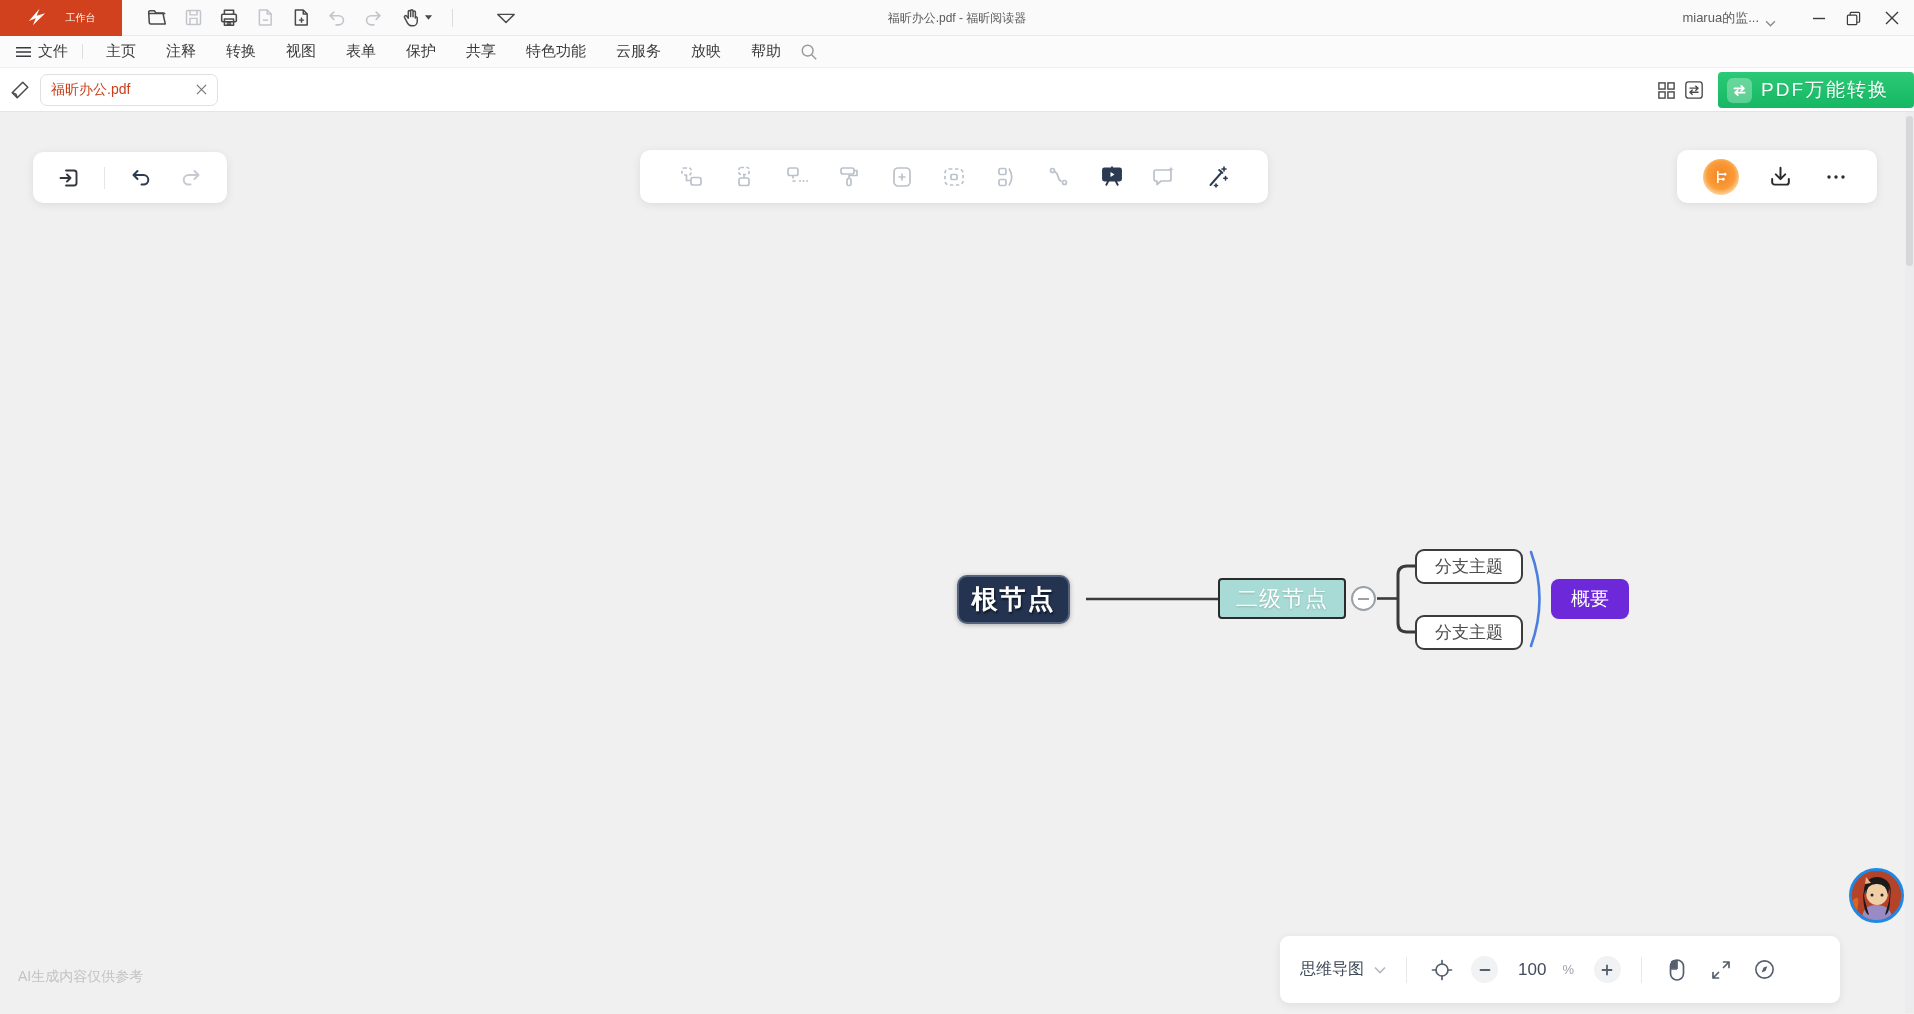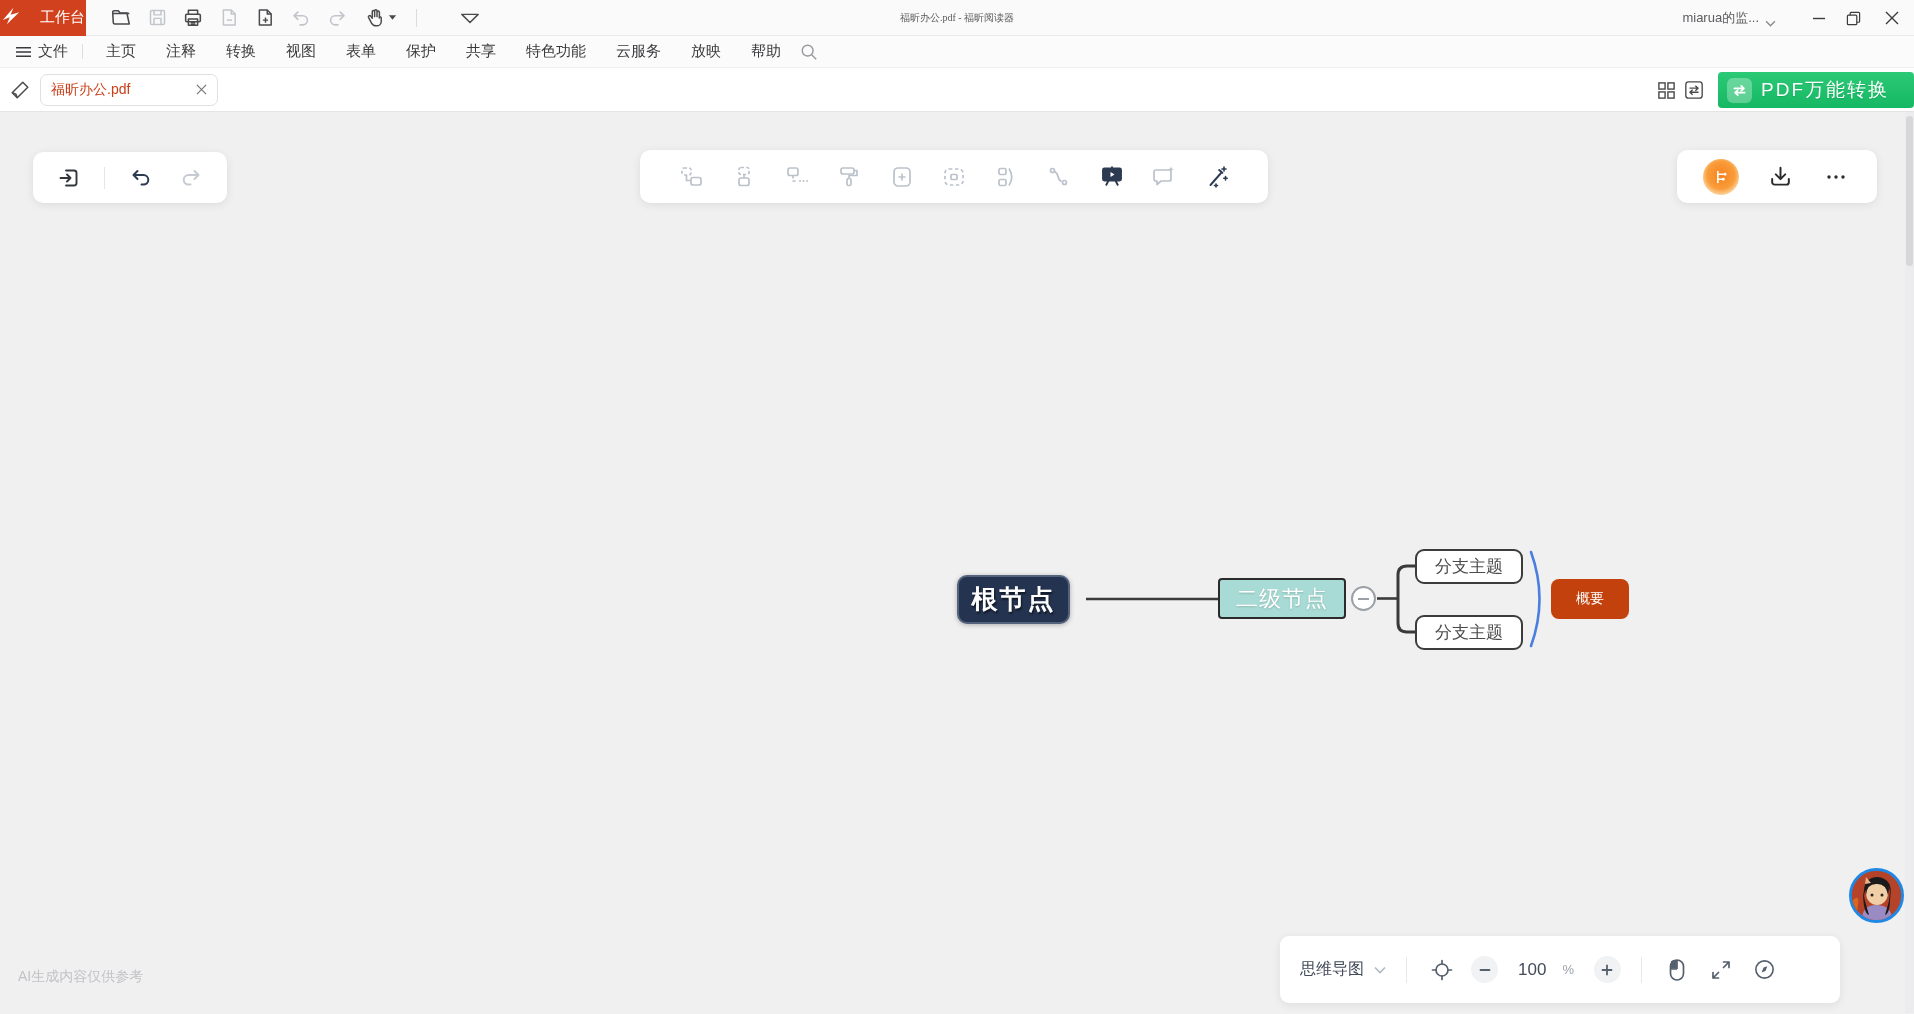--- a/index.html
+++ b/index.html
@@ -3,29 +3,29 @@
 <meta charset="utf-8">
 <style>
   * { margin:0; padding:0; box-sizing:border-box; }
   html,body { width:1914px; height:1014px; overflow:hidden;
     font-family:"Liberation Sans","DejaVu Sans",sans-serif; background:#f0f0f1; }
   .app { position:relative; width:1914px; height:1014px; }
 
   
   .titlebar { position:relative; height:36px; background:#fafafb; border-bottom:1px solid #e9e9eb;
     display:flex; align-items:center; }
-  .workspace-btn { width:86px; height:36px; background:#d2411e; color:#fff; display:flex;
-    align-items:center; justify-content:center; gap:19px; font-size:15px; cursor:pointer; }
+  .workspace-btn { width:122px; height:36px; background:#d2411e; color:#fff; display:flex;
+    align-items:center; justify-content:center; gap:19px; font-size:10px; cursor:pointer; }
   .tb-icons { display:flex; align-items:center; margin-left:20px; gap:6px; }
   .tbtn { width:30px; height:28px; display:flex; align-items:center; justify-content:center;
     border-radius:4px; }
   .tbtn svg { display:block; }
   .tb-sep { width:1px; height:18px; background:#dcdcde; margin:0 8px; }
   .win-title { position:absolute; left:50%; top:0; transform:translateX(-50%); height:36px;
-    display:flex; align-items:center; font-size:10px; color:#5a5a5c;font-family:Liberation Serif, serif; }
+    display:flex; align-items:center; font-size:12px; color:#5a5a5c; }
   .tb-right { position:absolute; right:0; top:0; height:36px; display:flex; align-items:center; }
   .user-chip { display:flex; align-items:flex-end; gap:6px; color:#5c5c5e; font-size:13px; margin-right:26px; }
   .winctl { width:34px; height:36px; display:flex; align-items:center; justify-content:center; }
 
   
   .menubar { height:32px; background:#fbfbfc; border-bottom:1px solid #efeff1; display:flex;
     align-items:center; padding-left:14px; font-size:15px; color:#3b3b3d; }
   .menu-file { display:flex; align-items:center; gap:7px; padding:0 10px 0 2px; }
   .menu-sep { width:1px; height:15px; background:#dedee0; margin:0 8px 0 4px; }
   .menu-item { padding:0 15px; height:32px; display:flex; align-items:center; cursor:pointer; }
@@ -70,22 +70,22 @@
   .mm-second { left:1218px; top:466px; width:128px; height:41px; background:#a8dbd5;
     border:2.5px solid #2b2b2b; border-radius:4px; color:#fff; font-size:22px;
     letter-spacing:1px; text-shadow:0 1px 2px rgba(0,0,0,.18); }
   .mm-collapse { left:1351px; top:474px; width:25px; height:25px; background:#fff;
     border:2px solid #9aa0a6; border-radius:50%; cursor:pointer; }
   .mm-collapse::after { content:""; width:11px; height:2px; background:#9aa0a6; }
   .mm-branch { width:108px; height:35px; background:#fff; border:2px solid #3c3c3c;
     border-radius:9px; color:#4a4a4a; font-size:17px; }
   .mm-b1 { left:1415px; top:437px; }
   .mm-b2 { left:1415px; top:503px; }
-  .mm-summary { left:1551px; top:467px; width:78px; height:40px; background:#c2410c;
-    border-radius:8px; color:#fff; font-size:14px; }
+  .mm-summary { left:1551px; top:467px; width:78px; height:40px; background:#6d28d9;
+    border-radius:8px; color:#fff; font-size:19px; }
 
   
   .statusbar { position:absolute; left:1280px; top:824px; width:560px; height:67px; background:#fff;
     border-radius:9px; box-shadow:0 2px 10px rgba(0,0,0,.08); display:flex; align-items:center;
     padding:0 20px; gap:14px; }
   .mode-select { display:flex; align-items:center; gap:10px; color:#414b5a; font-size:16px; cursor:pointer; }
   .sb-sep { width:1px; height:26px; background:#e8e8ea; margin:0 6px; }
   .zoom-circle { width:27px; height:27px; border-radius:50%; background:#f1f2f4; display:flex;
     align-items:center; justify-content:center; cursor:pointer; }
   .zoom-val { color:#414b5a; font-size:17px; margin:0 2px 0 6px; }

